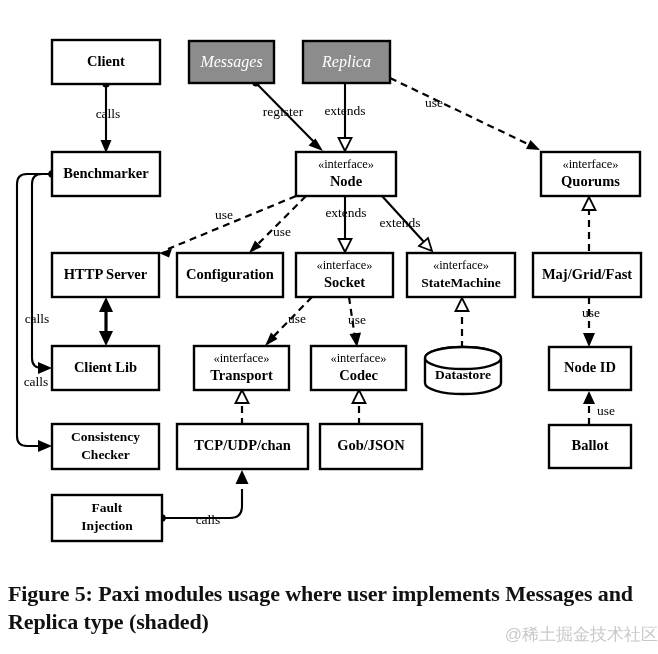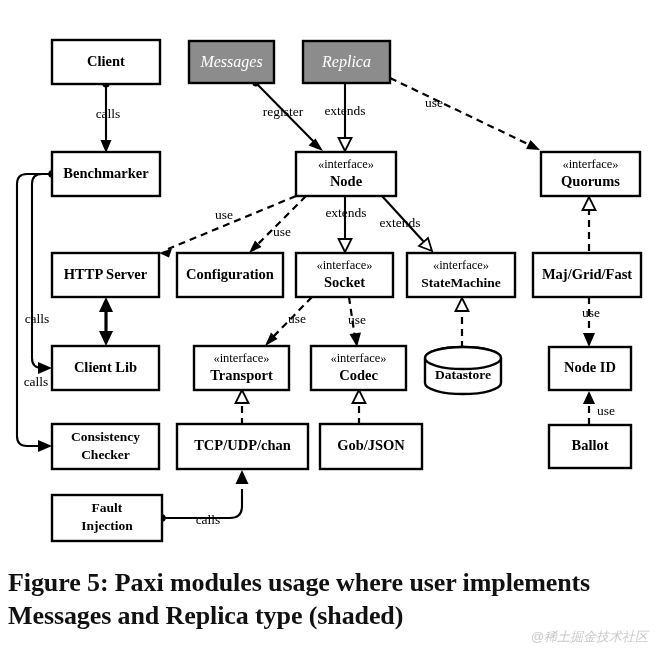--- a/index.html
+++ b/index.html
@@ -87,37 +87,36 @@
     stroke: #000000;
     stroke-width: 1.8;
   }
   .src-dot {
     fill: #000000;
     stroke: none;
   }
   #caption {
     position: absolute;
     left: 8px;
-    top: 566px;
+    top: 580px;
     width: 644px;
     font-family: "Liberation Serif", "DejaVu Serif", serif;
     font-weight: bold;
-    font-size: 26px;
+    font-size: 22px;
     line-height: 1.28;
     color: #111111;
     letter-spacing: -0.1px;
   }
   #watermark {
     position: absolute;
-    right: 10px;
+    right: 0;
     bottom: 8px;
     font-family: "Liberation Sans", "DejaVu Sans", sans-serif;
-    font-size: 13px;
+    font-size: 17px;
     color: #c9c9c9;
-    font-style: italic;
   }
 </style>
 </head>
 <body>
 
 <div id="figure-root">
 
   <svg id="diagram-svg" width="658" height="560" viewBox="0 0 658 560">
 
     <g>

